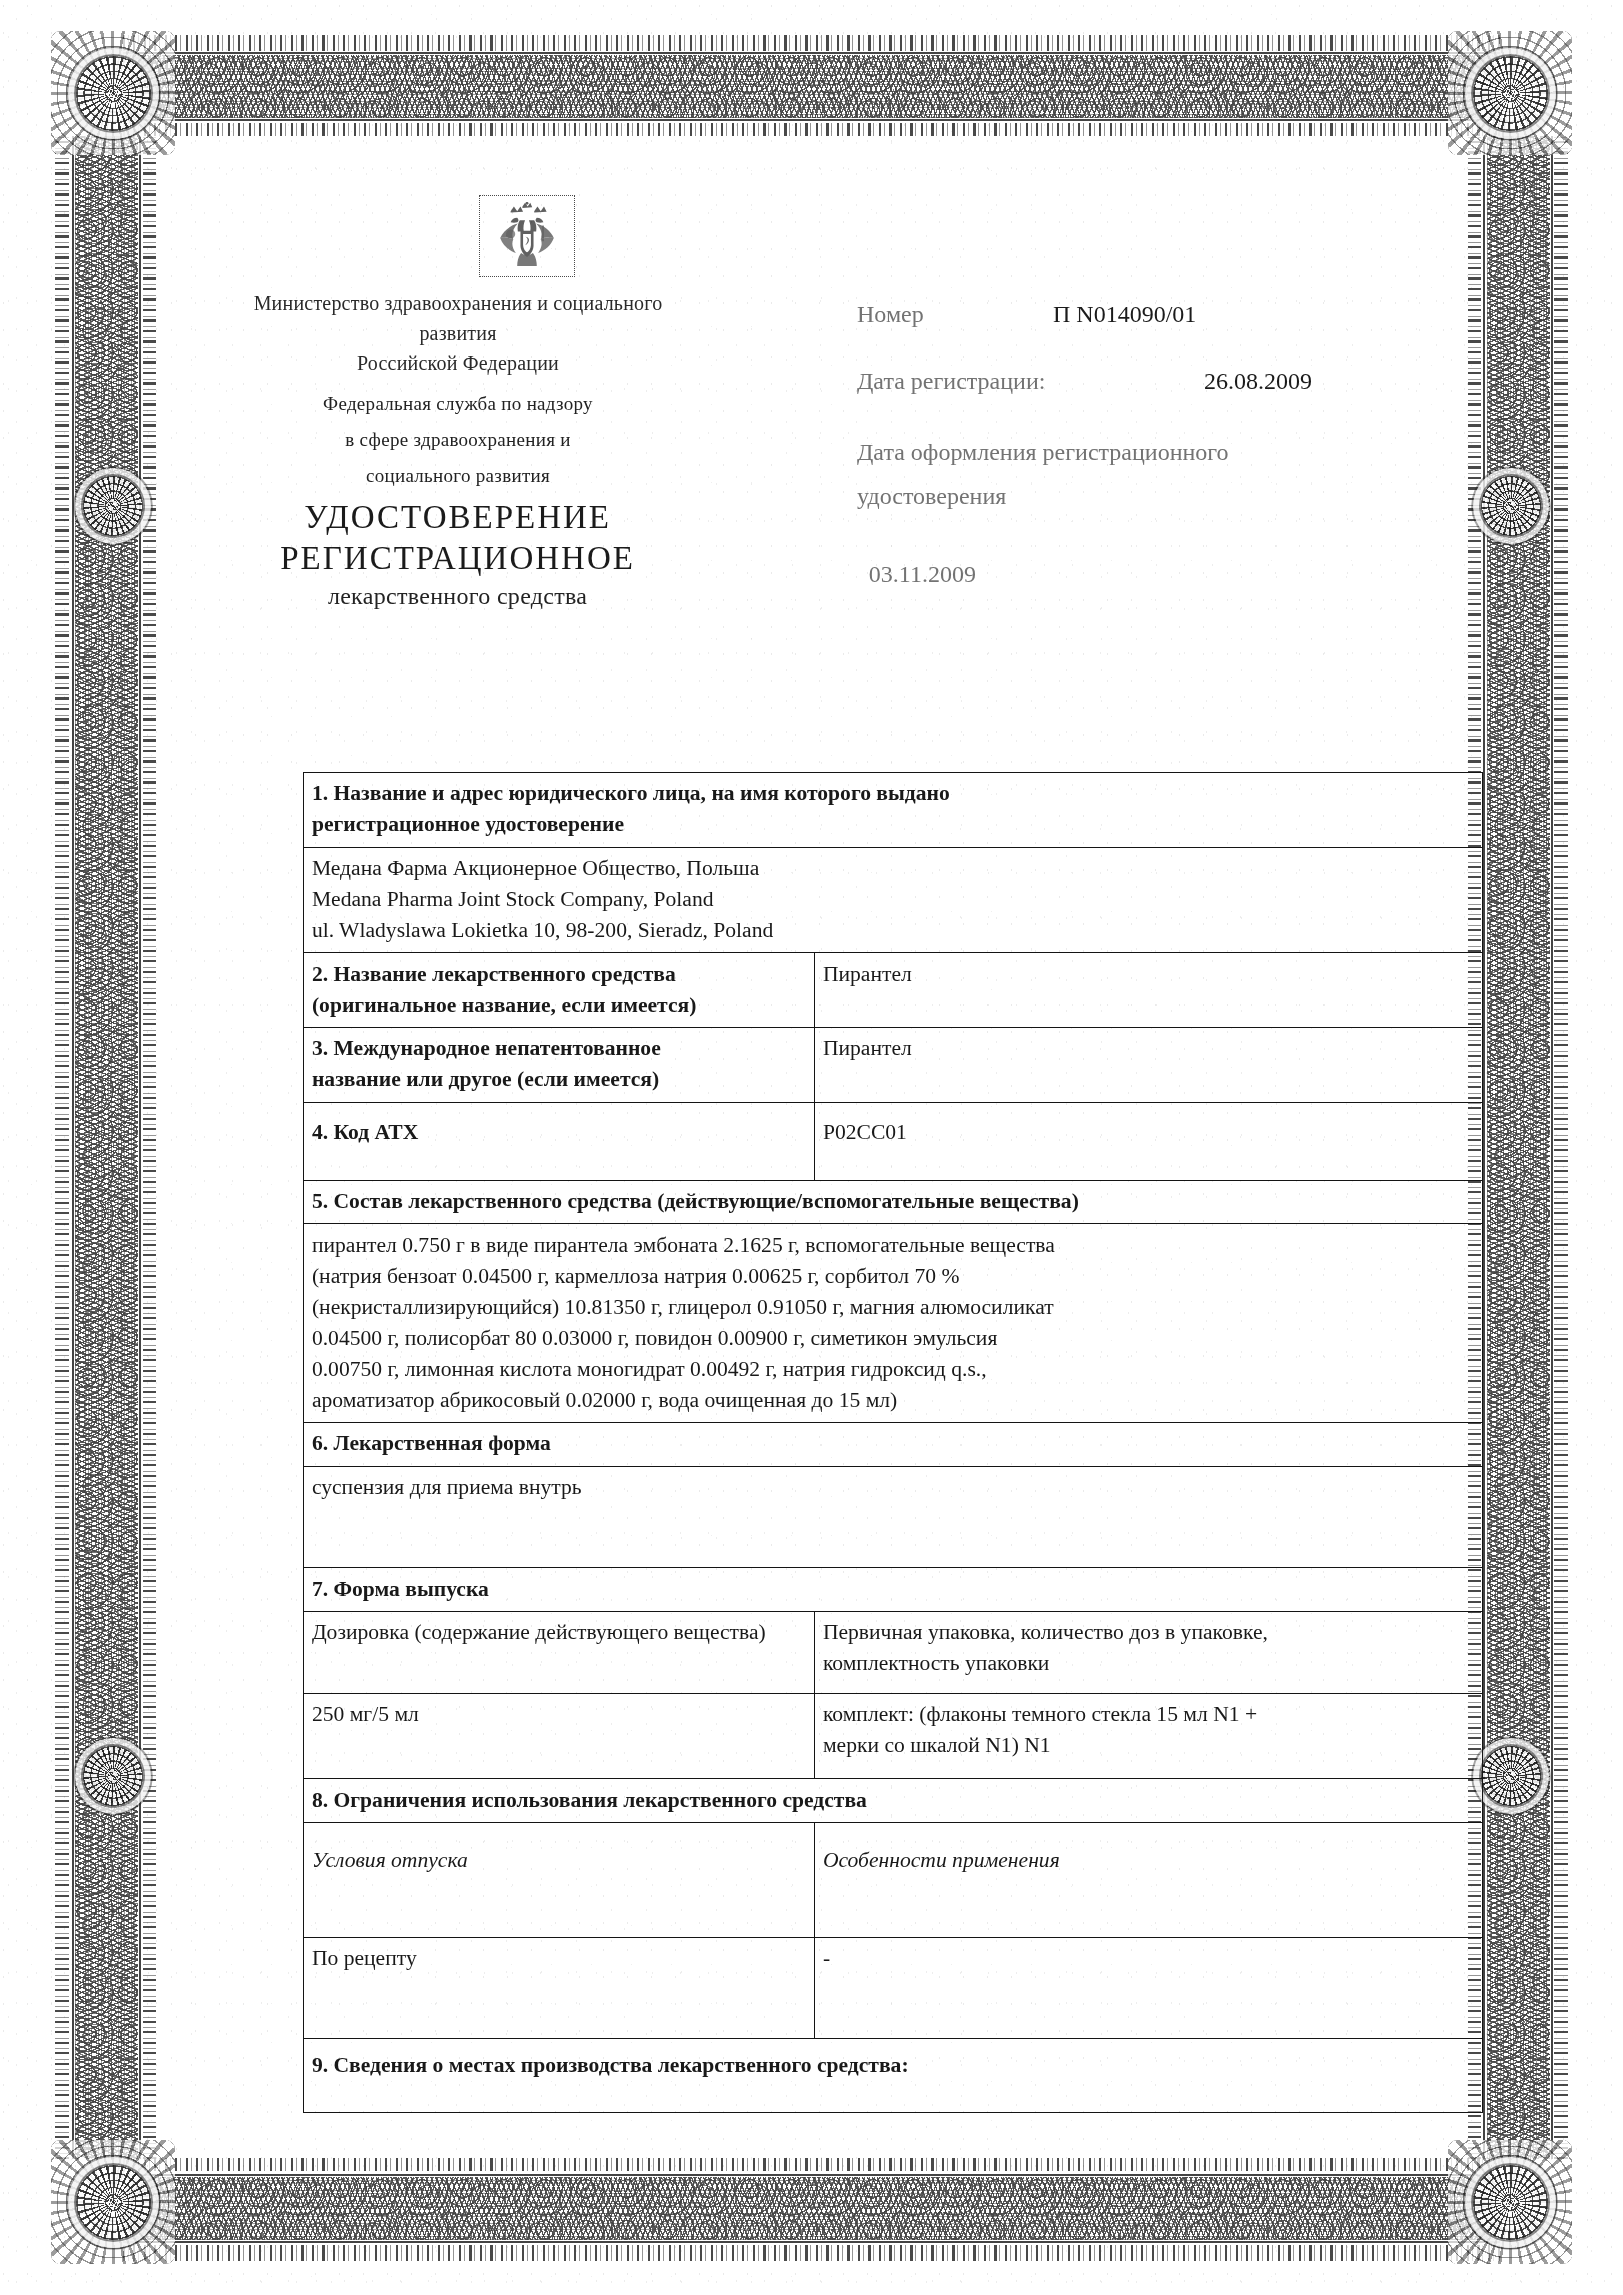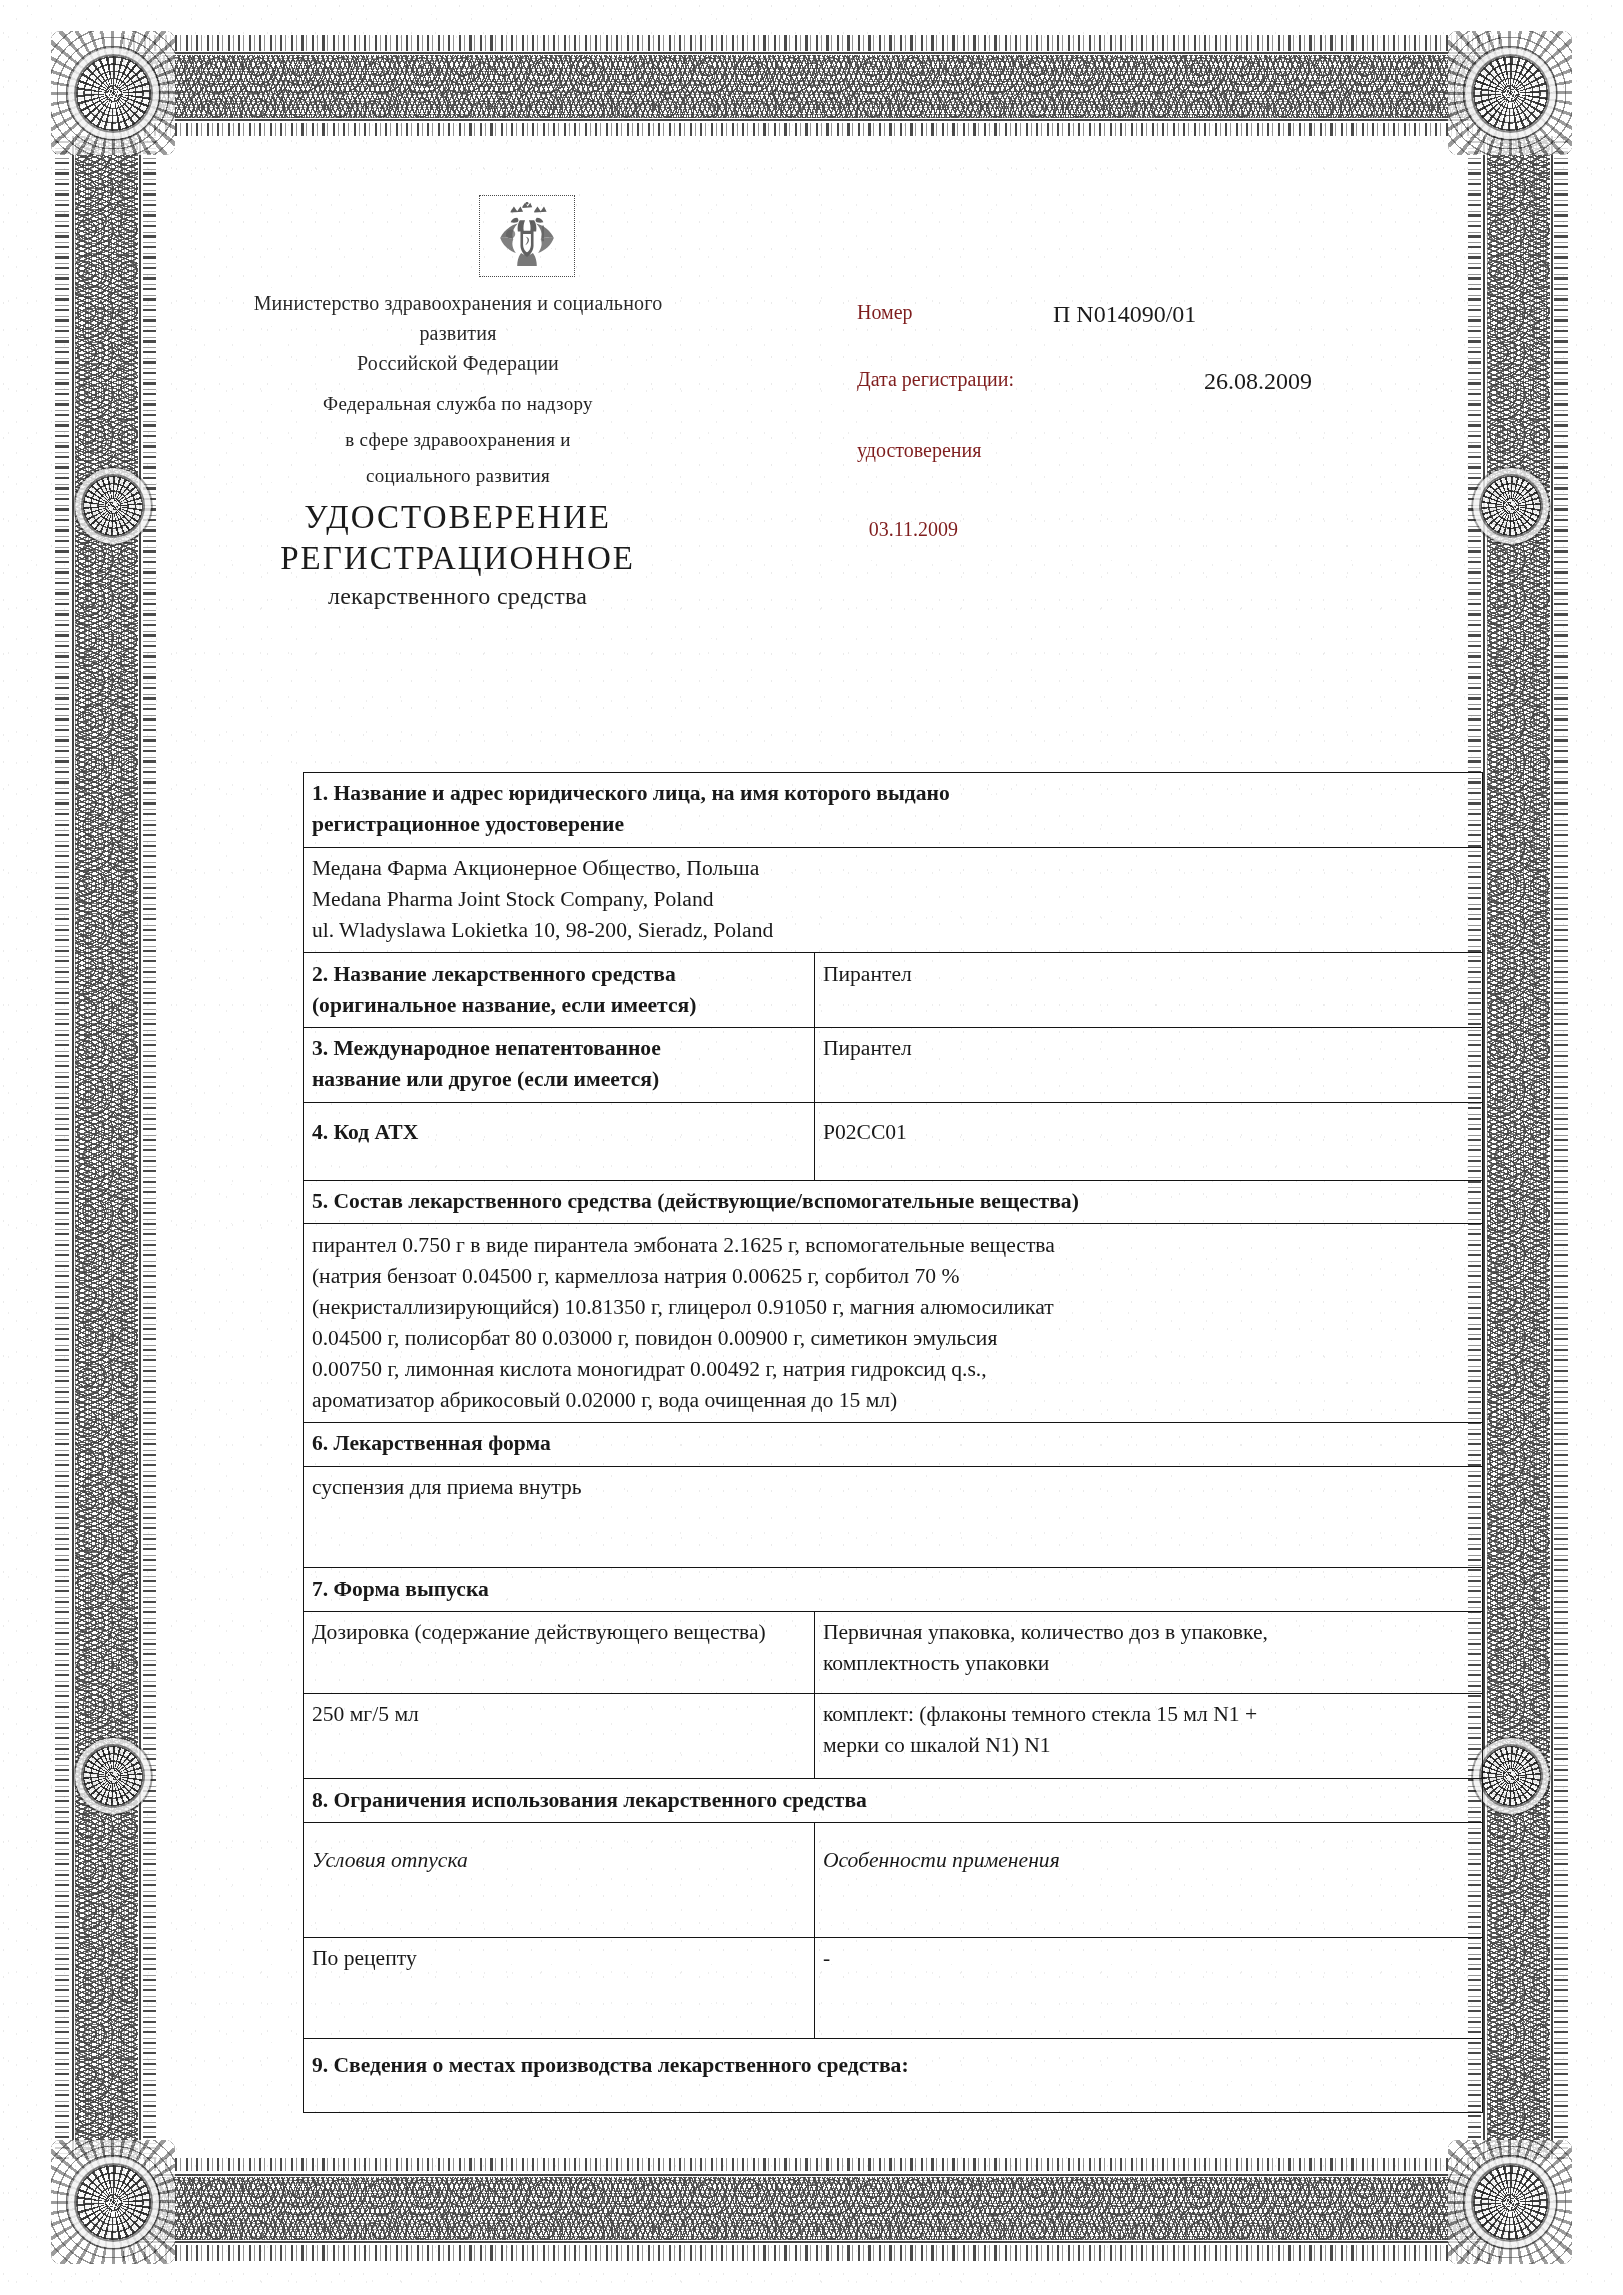--- a/index.html
+++ b/index.html
@@ -94,21 +94,21 @@
     font-size:19px;line-height:36px;color:#222;letter-spacing:0.3px;
   }
   #doc-title{
     position:absolute;left:19.6px;top:314px;width:484px;text-align:center;
   }
   #doc-title .t1{font-size:33px;letter-spacing:2px;line-height:41px;color:#1b1b1b;}
   #doc-title .t2{font-size:24px;line-height:35px;color:#232323;letter-spacing:0.3px;}
 
   #header-right{position:absolute;left:661px;top:118px;width:576px;}
   .hr-row{position:relative;margin-bottom:6.5px;}
-  .hr-label{font-size:20px;color:#7f1d1d;display:inline-block;vertical-align:top;}
+  .hr-label{font-size:24px;color:#737373;display:inline-block;vertical-align:top;}
   .hr-value{font-size:24px;color:#1b1b1b;position:absolute;}
 
   
   #cert-table{
     position:absolute;left:79px;top:589px;width:1178px;
     border-collapse:collapse;table-layout:fixed;margin-left:28px;
   }
   #cert-table td{
     border:1.3px solid #141414;
     padding:5.2px 6.5px 6.5px 7.9px;
@@ -238,20 +238,23 @@
     </div>
 
     <div id="header-right">
       <div class="hr-row" style="height:60px;">
         <span class="hr-label">Номер</span>
         <span class="hr-value" style="left:196px;top:0;">П N014090/01</span>
       </div>
       <div class="hr-row" style="height:65px;">
         <span class="hr-label">Дата регистрации:</span>
         <span class="hr-value" style="left:347px;top:0;">26.08.2009</span>
+      </div>
+      <div class="hr-row" style="height:37px;">
+        <span class="hr-label">Дата оформления регистрационного</span>
       </div>
       <div class="hr-row" style="height:72px;">
         <span class="hr-label">удостоверения</span>
       </div>
       <div class="hr-row" style="height:39px;">
         <span class="hr-label" style="margin-left:11.8px;">03.11.2009</span>
       </div>
     </div>
   </div>
 

